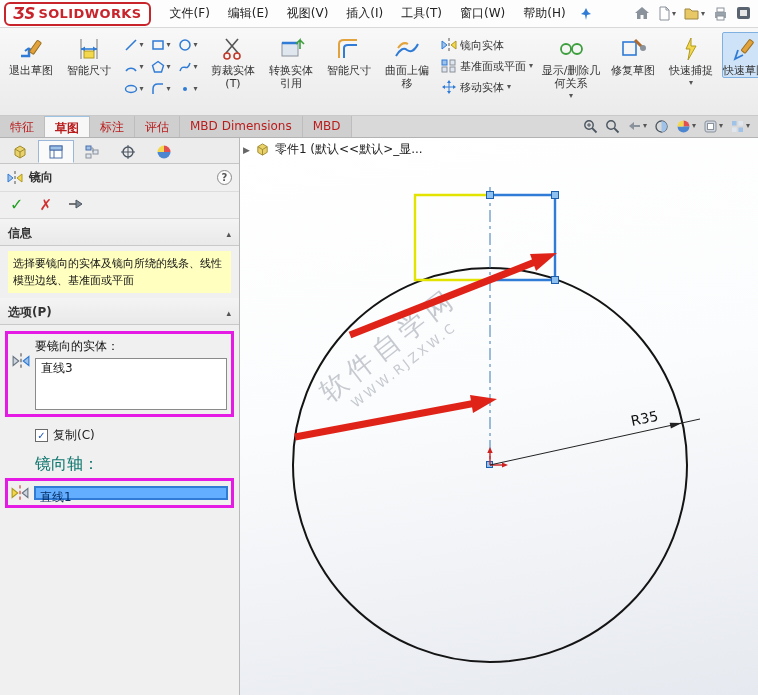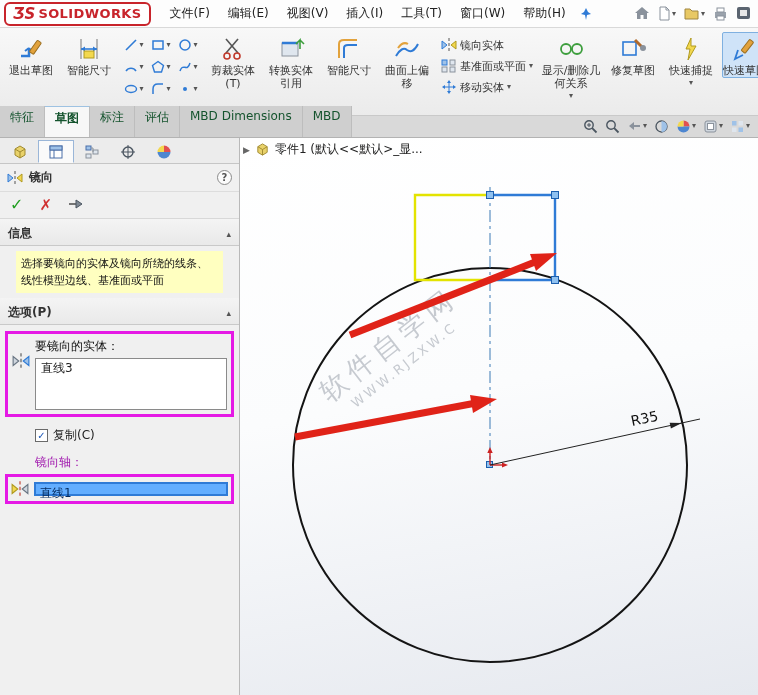--- a/index.html
+++ b/index.html
@@ -25,51 +25,51 @@
   .rbtn-big{width:54px;display:flex;flex-direction:column;align-items:center;text-align:center;padding-top:3px;gap:2px;border:1px solid transparent;border-radius:2px}
   .rbtn-big .lbl{font-size:11px;line-height:1.2;color:#333}
   .rbtn-big.active{background:#cfe3f8;border:1px solid #7fb0e0}
   .sketch-grid{display:grid;grid-template-columns:repeat(3,26px);grid-auto-rows:21px;gap:1px;padding-top:4px}
   .cell{display:flex;align-items:center;justify-content:center;gap:1px;border-radius:2px}
   .stack{display:flex;flex-direction:column;justify-content:flex-start;gap:3px;padding-top:6px}
   .rbtn-row{display:flex;align-items:center;gap:3px;white-space:nowrap;font-size:11px;color:#333;padding:1px 2px}
 
   
   .tabbar{height:22px;background:#d9d9d9;border-bottom:1px solid #b3b3b3;display:flex;align-items:flex-end;flex:0 0 auto}
-  .tab{padding:3px 10px 3px;font-size:12px;color:#14532d;background:#cfcfcf;border-right:1px solid #bdbdbd;height:31px;white-space:nowrap}
+  .tab{padding:3px 10px 3px;font-size:12px;color:#b91c1c;background:#cfcfcf;border-right:1px solid #bdbdbd;height:21px;white-space:nowrap}
   .tab.active{background:#f7f7f7;border-top:1px solid #9ec2e2;font-weight:bold}
   .headsup{margin-left:auto;display:flex;align-items:center;gap:7px;padding-right:8px;height:22px}
   .hicon{display:flex;align-items:center;gap:1px}
 
   
   .main{flex:1;display:flex;min-height:0}
 
   
   .panel{width:240px;background:#f0f0f0;border-right:1px solid #b9b9b9;display:flex;flex-direction:column;flex:0 0 auto}
   .ptabs{display:flex;background:#ececec;border-bottom:1px solid #c6c6c6;padding:2px 2px 0}
   .ptab{width:36px;height:23px;display:flex;align-items:center;justify-content:center;border:1px solid transparent}
   .ptab.active{background:#fafafa;border:1px solid #9ab6d8;border-bottom-color:#fafafa}
   .pm-title{display:flex;align-items:center;gap:6px;padding:5px 7px;font-weight:bold;color:#333;border-bottom:1px solid #ddd}
   .help{margin-left:auto;width:15px;height:15px;border:1px solid #8a8a8a;border-radius:50%;display:flex;align-items:center;justify-content:center;font-size:10px;color:#555;background:#fbfbfb}
   .pm-actions{display:flex;align-items:center;gap:16px;padding:5px 10px;border-bottom:1px solid #d8d8d8}
   .ok{color:#1f9e1f;font-weight:bold;font-size:16px;line-height:1}
   .cancel{color:#d03030;font-weight:bold;font-size:15px;line-height:1}
   .sec-head{display:flex;align-items:center;padding:6px 8px 3px;font-weight:bold;color:#333;border-bottom:1px solid #c9c9c9;background:linear-gradient(#f4f4f4,#e9e9e9)}
   .chev{margin-left:auto;font-size:9px;color:#555}
-  .info-box{margin:5px 16px;background:#ffffc0;padding:4px 5px;font-size:11px;line-height:1.55;color:#111}
+  .info-box{margin:5px 8px;background:#ffffc0;padding:4px 5px;font-size:11px;line-height:1.55;color:#111}
   .opt-body{padding:6px 5px 4px;display:flex;flex-direction:column}
   .anno{border:3px solid #e51ae5}
   .grp{display:flex;gap:5px;padding:4px;align-items:flex-start}
   .grp .col{flex:1;display:flex;flex-direction:column;gap:3px}
   .grp-label{font-size:12px;color:#111}
   .listbox{background:#fff;border:1px solid #8a8a8a;height:52px;font-size:12px;overflow:hidden}
   .listbox .item{padding:1px 5px;line-height:1.35}
   .chk-row{display:flex;align-items:center;gap:5px;margin:10px 4px 6px 30px}
   .checkbox{width:13px;height:13px;border:1px solid #6a6a6a;background:#fff;display:flex;align-items:center;justify-content:center;font-size:10px;color:#1b56b8;line-height:1}
-  .axis-label{margin:4px 4px 3px 30px;font-size:12px;color:#a21caf}
+  .axis-label{margin:4px 4px 3px 30px;font-size:16px;color:#0f766e}
   .grp2{display:flex;gap:5px;padding:3px;align-items:center}
   .axis-field{flex:1;background:#63aeff;border:2px solid #2f7bd6;padding:1px 4px;font-size:12px;color:#032a5e;height:14px}
 
   
   .graphics{flex:1;position:relative;background:linear-gradient(170deg,#ffffff 0%,#fbfcfd 45%,#e6e9ef 100%);overflow:hidden}
   .crumb{position:absolute;top:3px;left:3px;display:flex;align-items:center;gap:5px;font-size:12px;color:#222;z-index:5}
   .flyout{font-size:9px;color:#666}
   .watermark{position:absolute;left:88px;top:238px;transform:rotate(-38deg);transform-origin:0 50%;color:#c6cad0;z-index:1;pointer-events:none;text-align:center}
   .wm1{font-size:27px;letter-spacing:6px}
   .wm2{font-size:13px;letter-spacing:3px}

